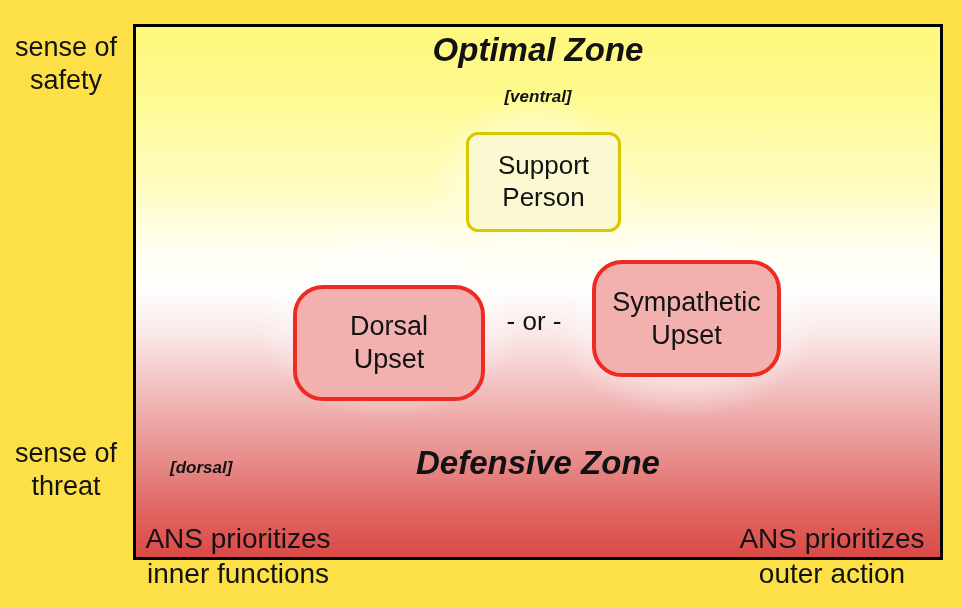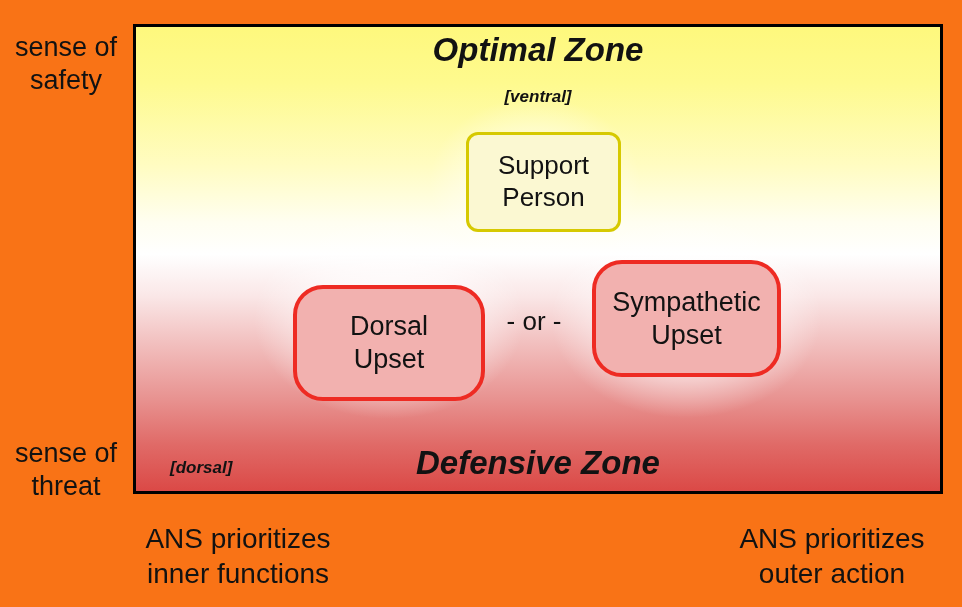--- a/index.html
+++ b/index.html
@@ -15,21 +15,21 @@
   * { margin:0; padding:0; box-sizing:border-box; }
   html,body { background:#ffffff; }
   body {
     font-family: "Liberation Sans", sans-serif;
     color: var(--text);
   }
   .stage {
     position: relative;
     width: 962px;
     height: 607px;
-    background: #f97316;
+    background: #fde047;
     overflow: hidden;
   }
 
   
   .side-label {
     position: absolute;
     left: 2px;
     width: 128px;
     text-align: center;
     font-size: 27px;
@@ -39,21 +39,21 @@
   }
   .side-label.top    { top: 31px; }
   .side-label.bottom { top: 437px; }
 
   
   .zone-rect {
     position: absolute;
     left: 133px;
     top: 24px;
     width: 810px;
-    height: 470px;
+    height: 536px;
     border: 3px solid var(--frame-border);
     overflow: hidden;
     background: linear-gradient(to bottom,
       var(--gradient-top) 0%,
       #FEFA8E 12%,
       #FFFCC2 30%,
       #FFFEF0 42%,
       #FFFFFF 49%,
       #FAE7E7 58%,
       #F2C0BF 68%,

